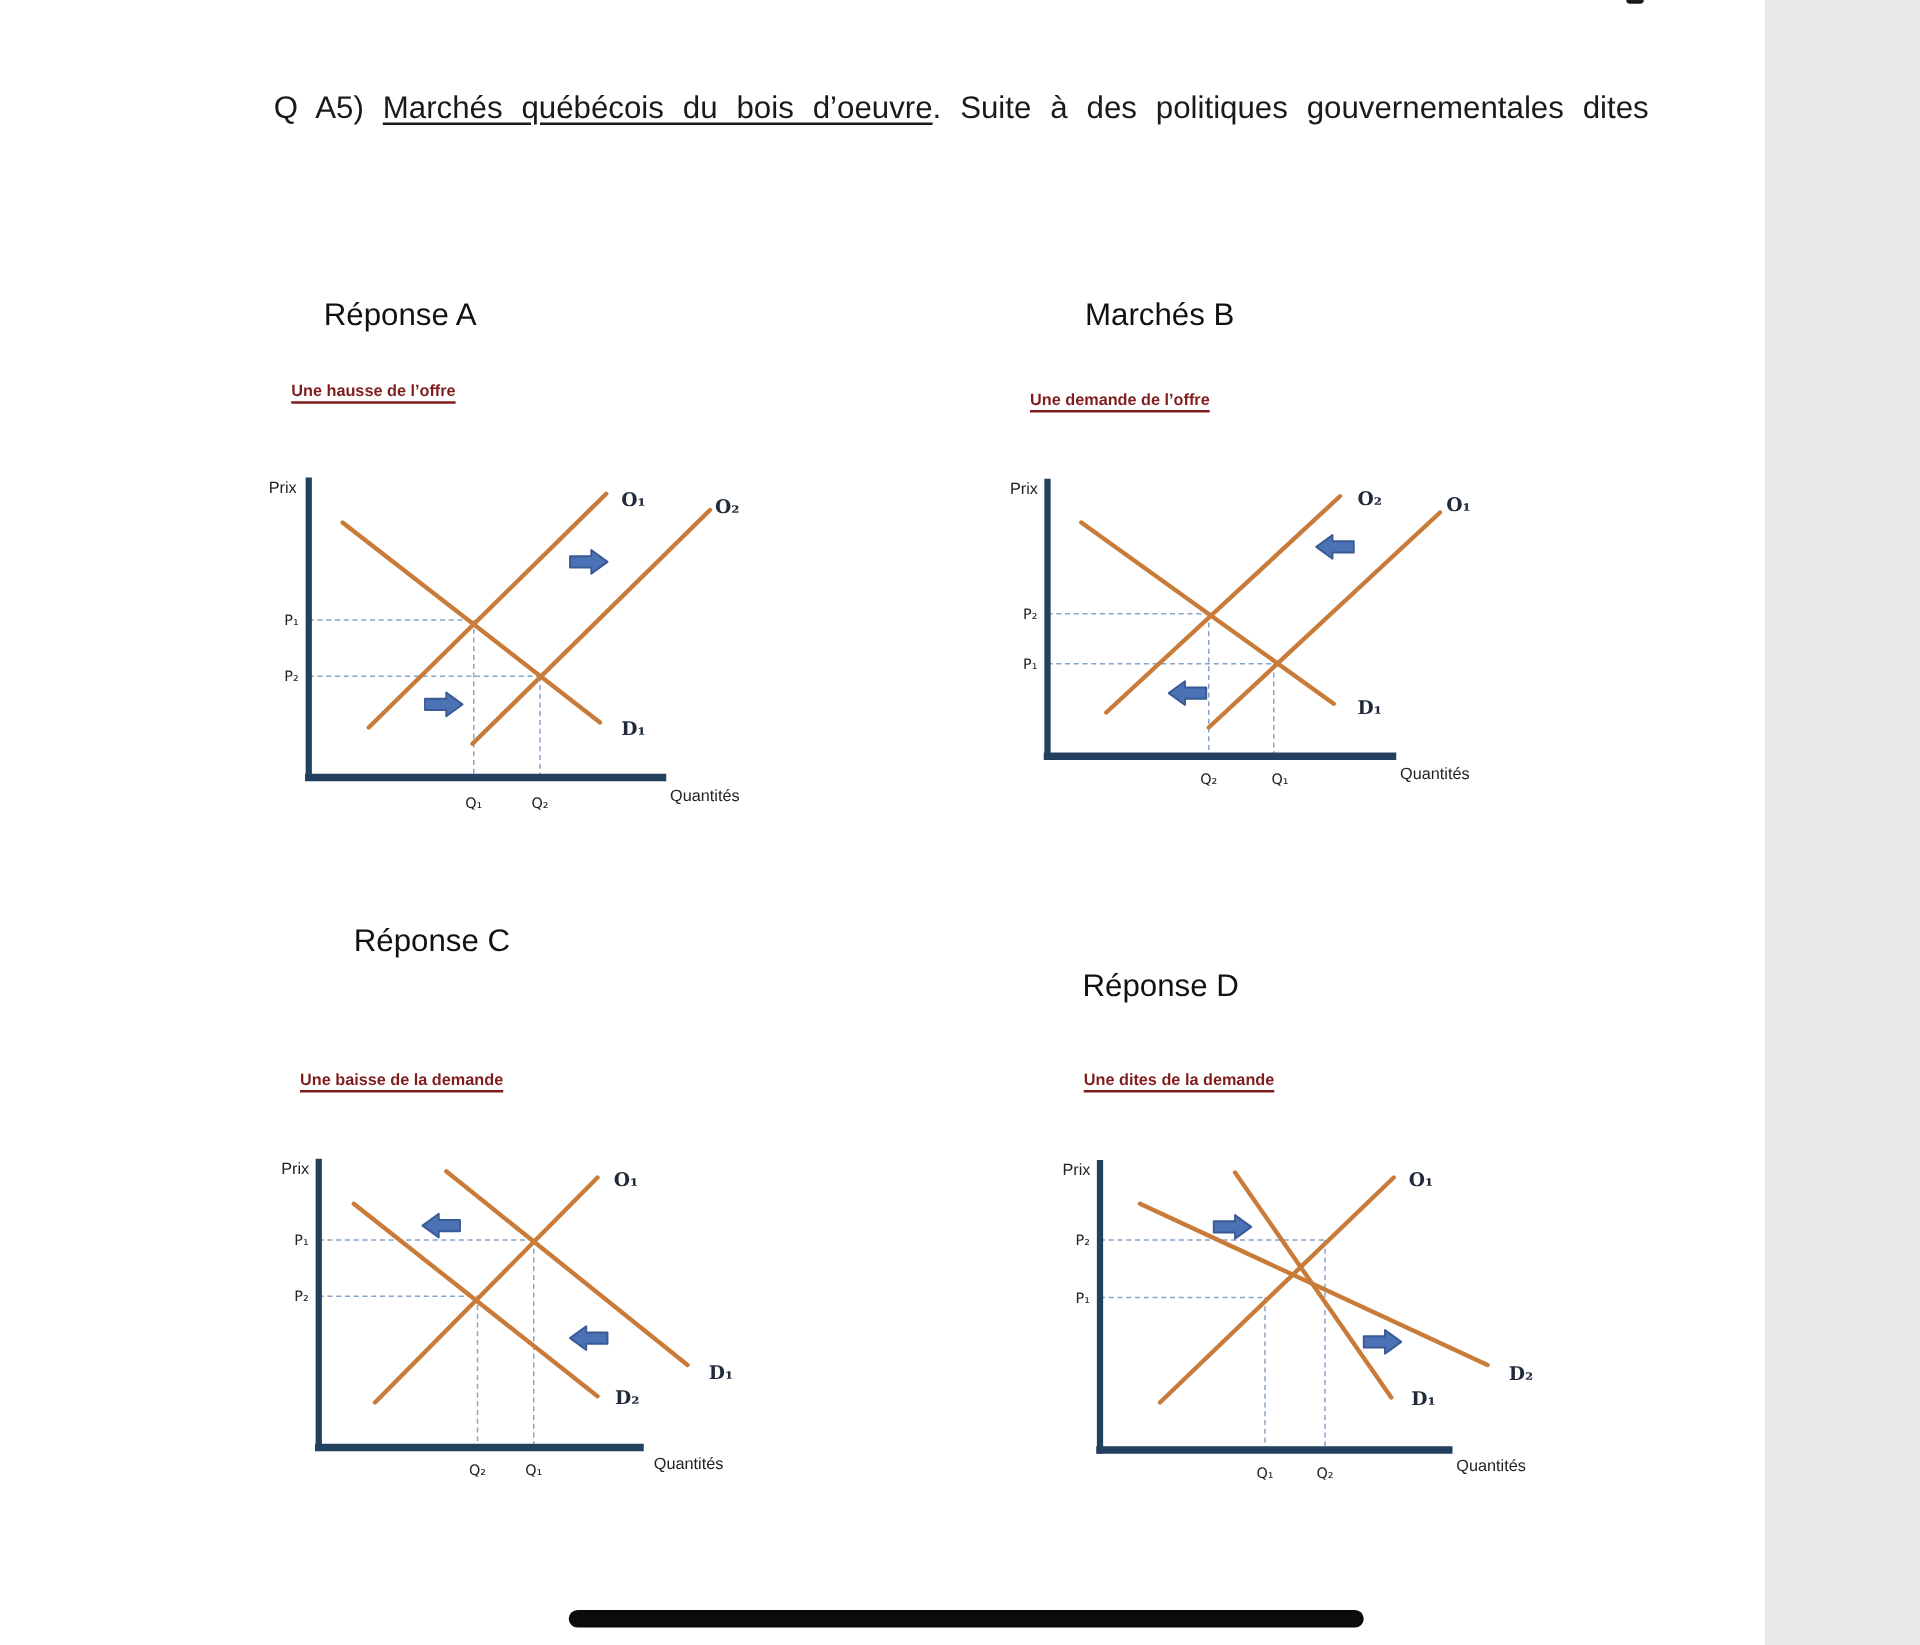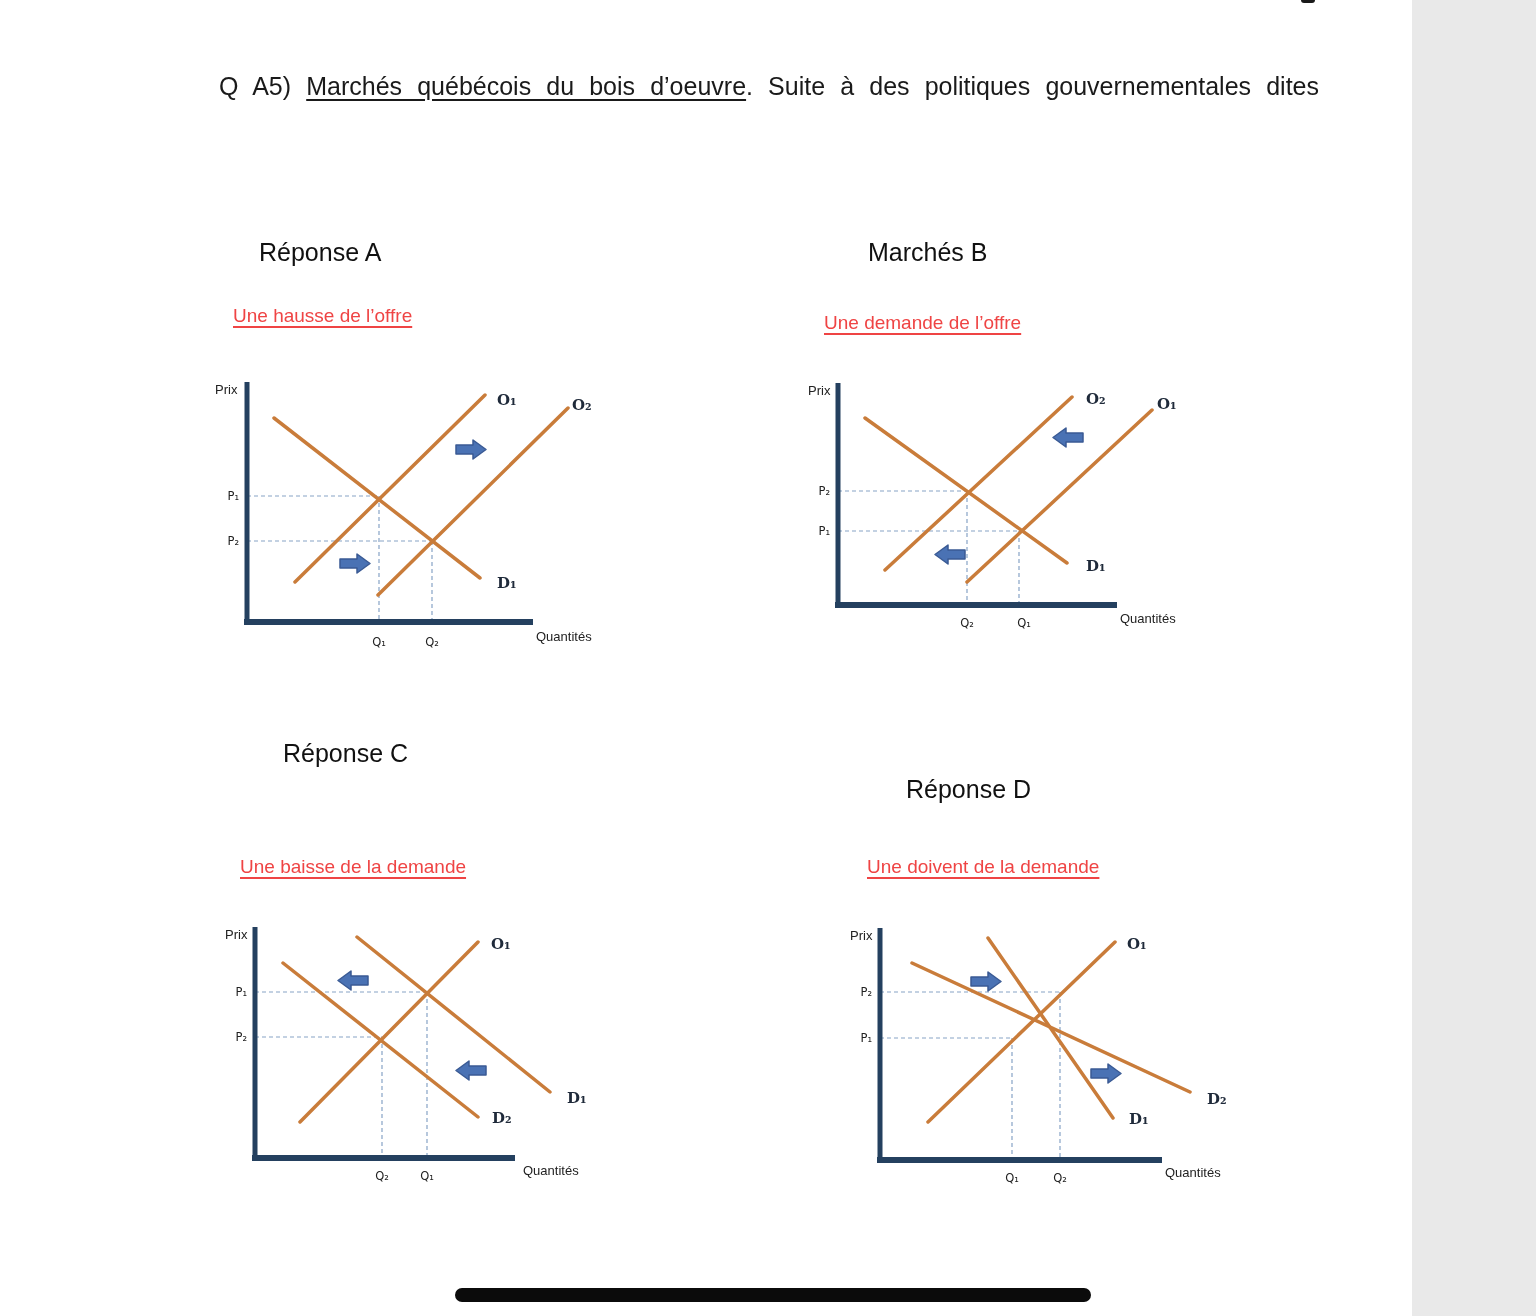--- a/index.html
+++ b/index.html
@@ -28,21 +28,21 @@
   .q-points{
     color:#b03a2e;font-size:20px;margin-left:14px;
   }
 
   
   .answer-heading{
     font-size:25px;font-weight:normal;color:#111;
     white-space:nowrap;
   }
   .answer-subtitle{
-    font-size:19px;font-weight:normal;color:#ef4444;
+    font-size:13px;font-weight:bold;color:#7f1d1d;
     text-decoration:underline;text-underline-offset:4px;
     text-decoration-thickness:2px;
     white-space:nowrap;
   }
 
   
   svg{display:block;}
   .curve{stroke:#c97c3a;stroke-width:3.5;stroke-linecap:round;fill:none;}
   .axisline{stroke:#24405f;fill:none;}
   .dash{stroke:#87a3c6;stroke-width:1.2;stroke-dasharray:4 3;fill:none;}
@@ -66,26 +66,26 @@
 
 <div class="page">
 
   <div class="abs top-right-mark"></div>
 
   <div class="abs q-line1"><span>Q A5) </span><span class="q-topic">Marchés québécois du bois d’oeuvre</span><span>.  Suite à des politiques gouvernementales dites</span></div>
 
   <div class="abs answer-heading" style="left:259px;top:238px;">Réponse A</div>
   <div class="abs answer-heading" style="left:868px;top:238px;">Marchés B</div>
   <div class="abs answer-heading" style="left:283px;top:739px;">Réponse C</div>
-  <div class="abs answer-heading" style="left:906px;top:775px;">Réponse D</div>
+  <div class="abs answer-heading" style="left:866px;top:775px;">Réponse D</div>
 
   <div class="abs answer-subtitle" style="left:233px;top:305px;">Une hausse de l’offre</div>
   <div class="abs answer-subtitle" style="left:824px;top:312px;">Une demande de l’offre</div>
   <div class="abs answer-subtitle" style="left:240px;top:856px;">Une baisse de la demande</div>
-  <div class="abs answer-subtitle" style="left:867px;top:856px;">Une doivent de la demande</div>
+  <div class="abs answer-subtitle" style="left:867px;top:856px;">Une dites de la demande</div>
 
   <svg class="abs" style="left:198px;top:378px;" width="430" height="290" viewBox="0 0 430 290">
     <line class="dash" x1="49" y1="118" x2="181" y2="118"></line>
     <line class="dash" x1="181" y1="118" x2="181" y2="244"></line>
     <line class="dash" x1="49" y1="163" x2="234" y2="163"></line>
     <line class="dash" x1="234" y1="163" x2="234" y2="244"></line>
     <line class="curve" x1="76" y1="40" x2="282" y2="200"></line>
     <line class="curve" x1="97" y1="204" x2="287" y2="17"></line>
     <line class="curve" x1="180" y1="217" x2="370" y2="30"></line>
     <line class="axisline" x1="49" y1="4" x2="49" y2="246" stroke-width="5"></line>

